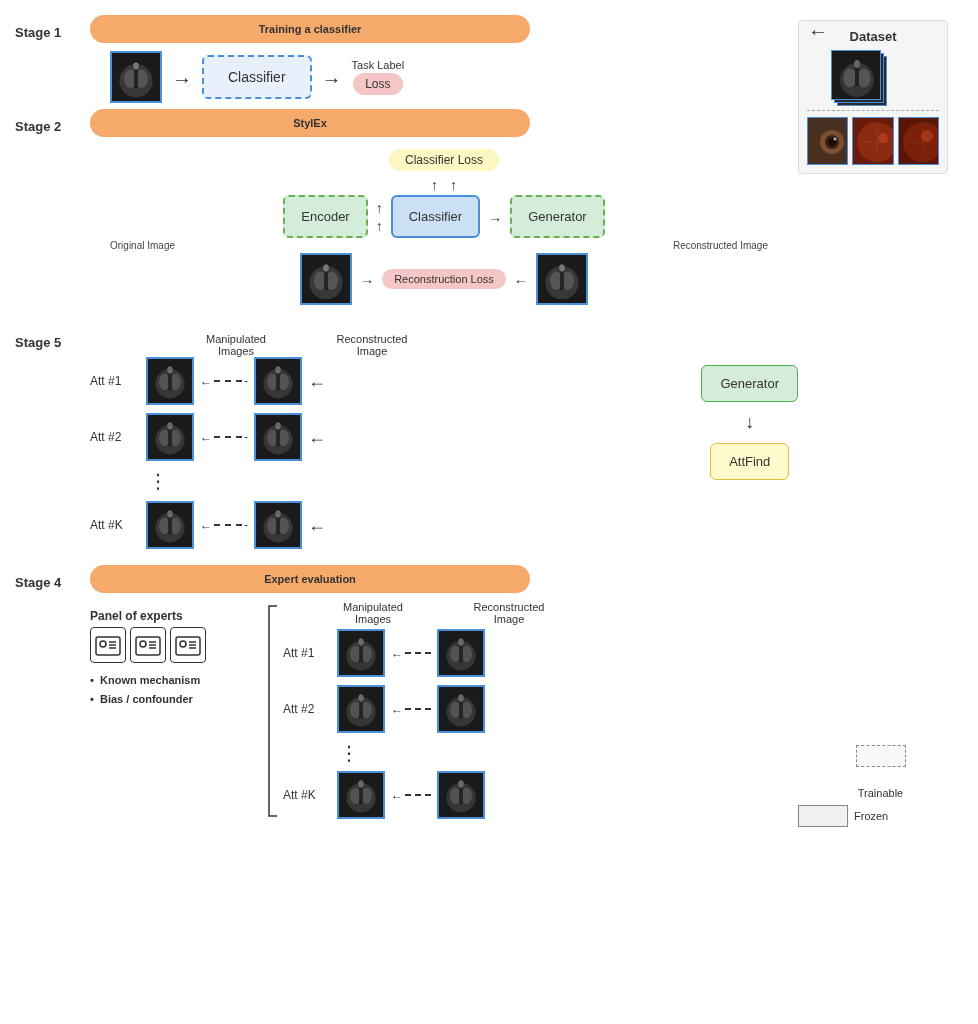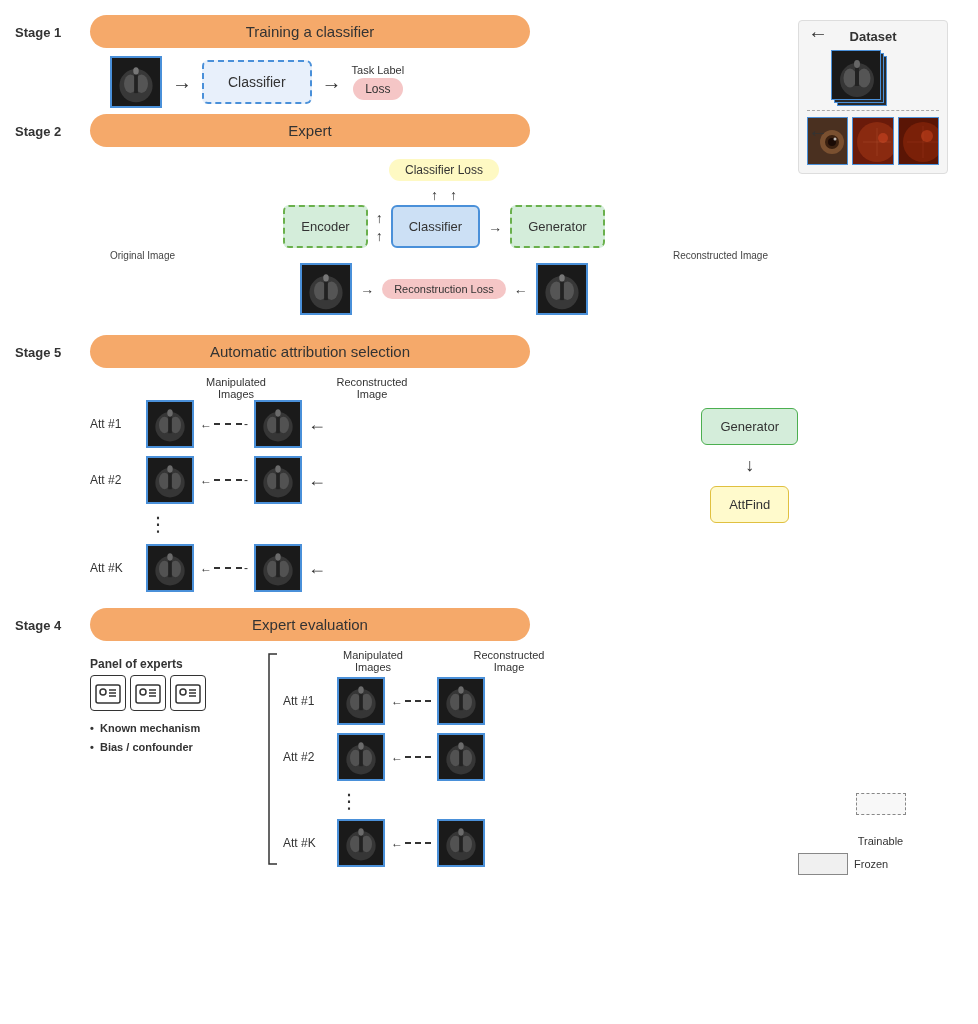--- a/index.html
+++ b/index.html
@@ -11,22 +11,22 @@
       position: relative;
       overflow-x: hidden;
     }
 
     
     .orange-pill {
       background: #f5a96a;
       border-radius: 30px;
       padding: 8px 20px;
       text-align: center;
-      font-size: 15px;
-      font-weight: 400;
+      font-size: 11px;
+      font-weight: 700;
       color: #333;
       display: inline-block;
       width: 100%;
     }
 
     
     .stage1-row {
       display: flex;
       align-items: center;
       gap: 10px;
@@ -357,21 +357,21 @@
           </div>
         </div>
       </div>
     </div>
 
     <div class="row" style="margin-top:0;">
       <div class="row-label">Stage 2</div>
       <div class="row-content">
 
         <div style="position:relative; display:flex; align-items:center;">
-          <div class="orange-pill" style="width:440px;">Expert</div>
+          <div class="orange-pill" style="width:440px;">StylEx</div>
           <div style="position:absolute; right:-30px; font-size:20px; color:#333;">←</div>
         </div>
 
         <div class="s2-diagram">
 
           <div style="margin-top:8px; display:flex; justify-content:center;">
             <div class="classifier-loss-pill">Classifier Loss</div>
           </div>
 
           <div class="double-up-arrows">
@@ -430,21 +430,20 @@
             </div>
           </div>
         </div>
       </div>
     </div>
 
     <div class="row" style="margin-top:10px;">
       <div class="row-label">Stage 5</div>
       <div class="row-content">
         
-        <div class="orange-pill" style="width:440px;">Automatic attribution selection</div>
         
         
         <div style="display:flex; align-items:center; gap:8px; margin-top:8px; padding-left:50px;">
           <div style="width:48px;"></div>
           <div style="font-size:11px; color:#333; width:80px; text-align:center;">Manipulated Images</div>
           <div style="width:40px;"></div>
           <div style="font-size:11px; color:#333; width:80px; text-align:center;">Reconstructed Image</div>
         </div>
 
         

